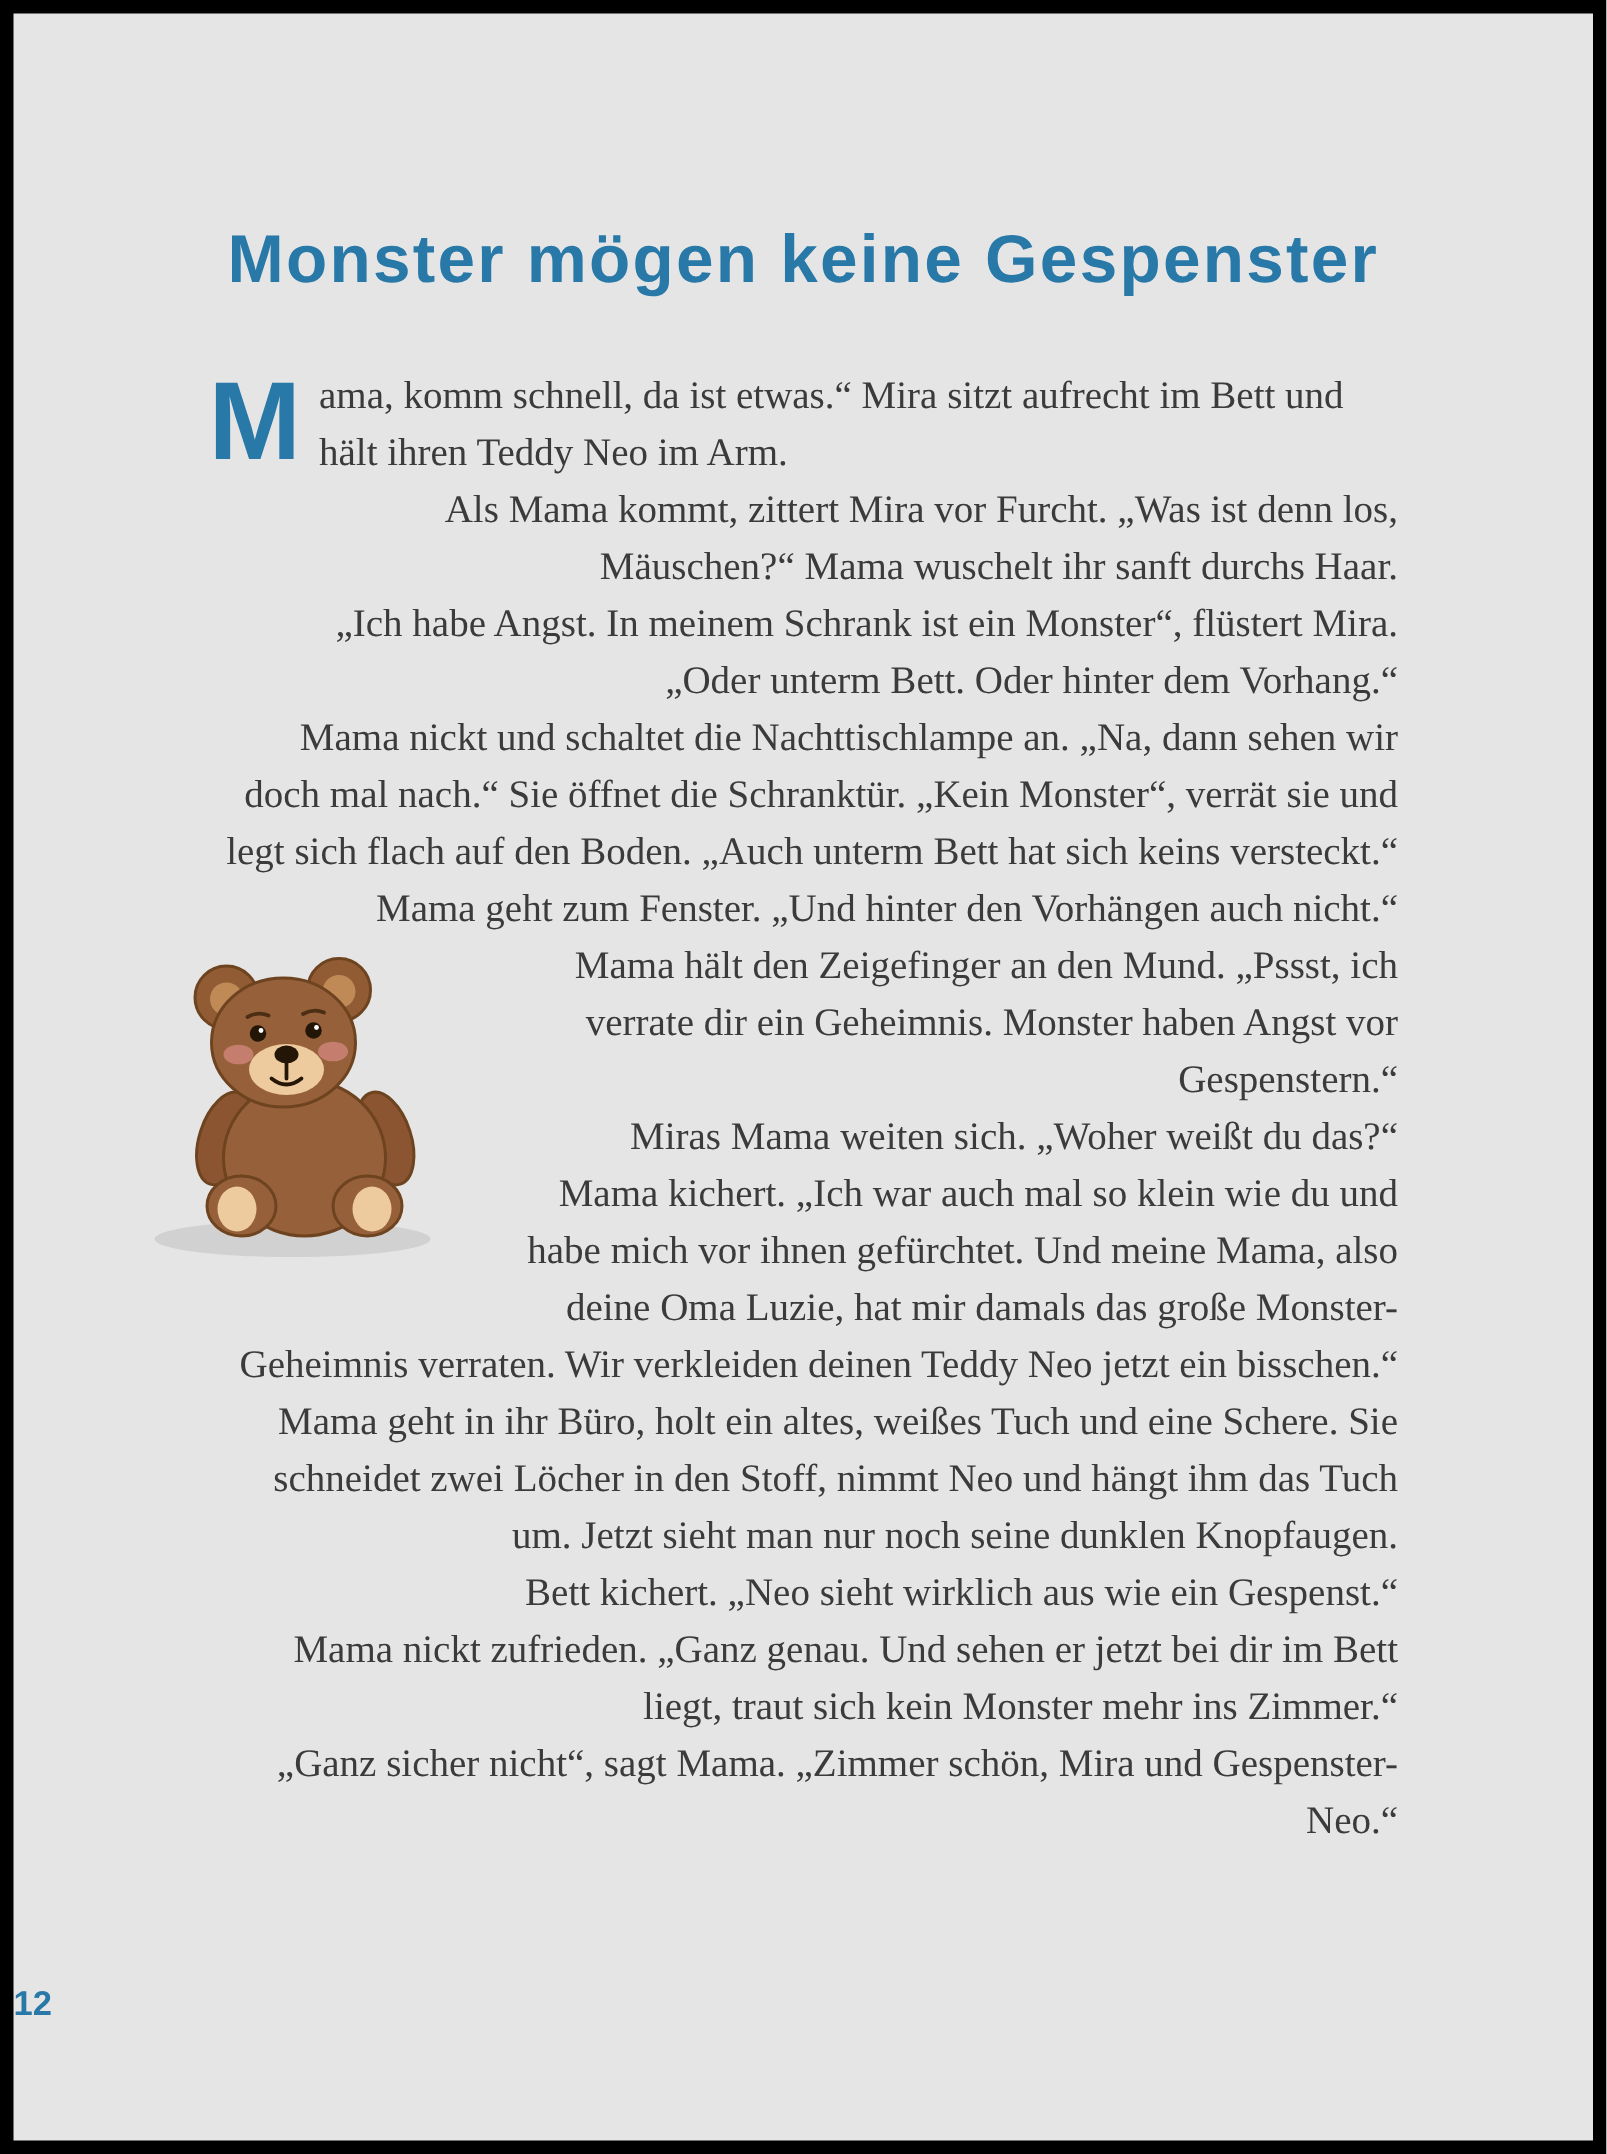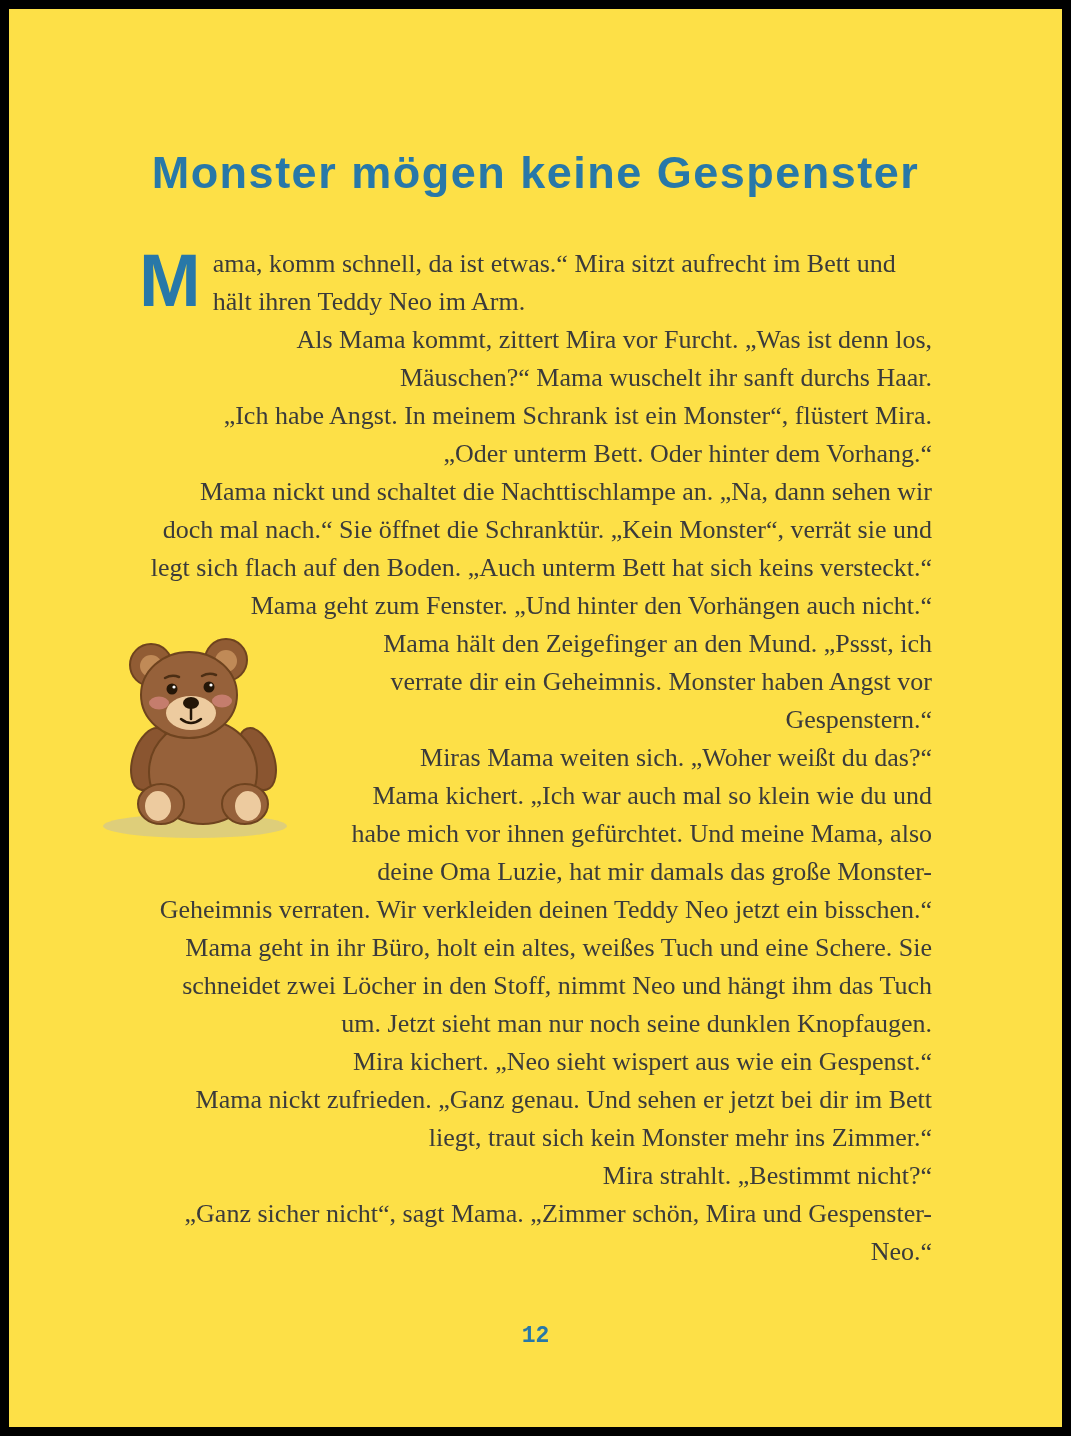--- a/index.html
+++ b/index.html
@@ -4,21 +4,21 @@
 <style>
   * { margin: 0; padding: 0; box-sizing: border-box; }
   html, body { width: 1071px; height: 1436px; }
   body { background: #ffffff; font-family: "Liberation Serif", serif; }
 
   .page-frame {
     position: relative;
     width: 1071px;
     height: 1436px;
     border: 9px solid #000000;
-    background: #fde047;
+    background: #e5e5e5;
     overflow: hidden;
   }
 
   .content { padding: 0 130px; }
 
   .chapter-title {
     font-family: "Liberation Sans", sans-serif;
     font-weight: bold;
     font-size: 45px;
     letter-spacing: 1.5px;
@@ -50,22 +50,21 @@
     float: left;
     width: 222px;
     height: 232px;
     margin: 6px 22px 4px -44px;
   }
 
   .page-number {
     position: absolute;
     left: 0; right: 0;
     bottom: 78px;
-    text-align: center;
-    font-family: Liberation Mono, monospace;
+    font-family: Liberation Sans, sans-serif;
     font-weight: bold;
     font-size: 23px;
     color: #2878a8;
   }
 </style>
 </head>
 <body>
 
 <div class="page-frame">
   <div class="content">
@@ -115,22 +114,21 @@
           <path d="M107 45 Q114 41 121 44" stroke="#4c2e14" stroke-width="2.5" fill="none" stroke-linecap="round"></path>
 
           <ellipse cx="64" cy="72" rx="10" ry="6.5" fill="#e58f8f" opacity="0.6"></ellipse>
           <ellipse cx="127" cy="70" rx="10" ry="6.5" fill="#e58f8f" opacity="0.6"></ellipse>
         </svg>
       </div>
 
       <p class="indent">Mama hält den Zeigefinger an den Mund. „Pssst, ich verrate dir ein Geheimnis. Monster haben Angst vor Gespenstern.“</p>
       <p class="indent">Miras Mama weiten sich. „Woher weißt du das?“</p>
       <p class="indent">Mama kichert. „Ich war auch mal so klein wie du und habe mich vor ihnen gefürchtet. Und meine Mama, also deine Oma Luzie, hat mir damals das große Monster-Geheimnis verraten. Wir verkleiden deinen Teddy Neo jetzt ein bisschen.“ Mama geht in ihr Büro, holt ein altes, weißes Tuch und eine Schere. Sie schneidet zwei Löcher in den Stoff, nimmt Neo und hängt ihm das Tuch um. Jetzt sieht man nur noch seine dunklen Knopfaugen.</p>
-      <p class="indent">Mira kichert. „Neo sieht wispert aus wie ein Gespenst.“</p>
+      <p class="indent">Bett kichert. „Neo sieht wirklich aus wie ein Gespenst.“</p>
       <p class="indent">Mama nickt zufrieden. „Ganz genau. Und sehen er jetzt bei dir im Bett liegt, traut sich kein Monster mehr ins Zimmer.“</p>
-      <p class="indent">Mira strahlt. „Bestimmt nicht?“</p>
       <p class="indent">„Ganz sicher nicht“, sagt Mama. „Zimmer schön, Mira und Gespenster-Neo.“</p>
 
     </div>
   </div>
 
   <div class="page-number">12</div>
 </div>
 
 </body></html>

